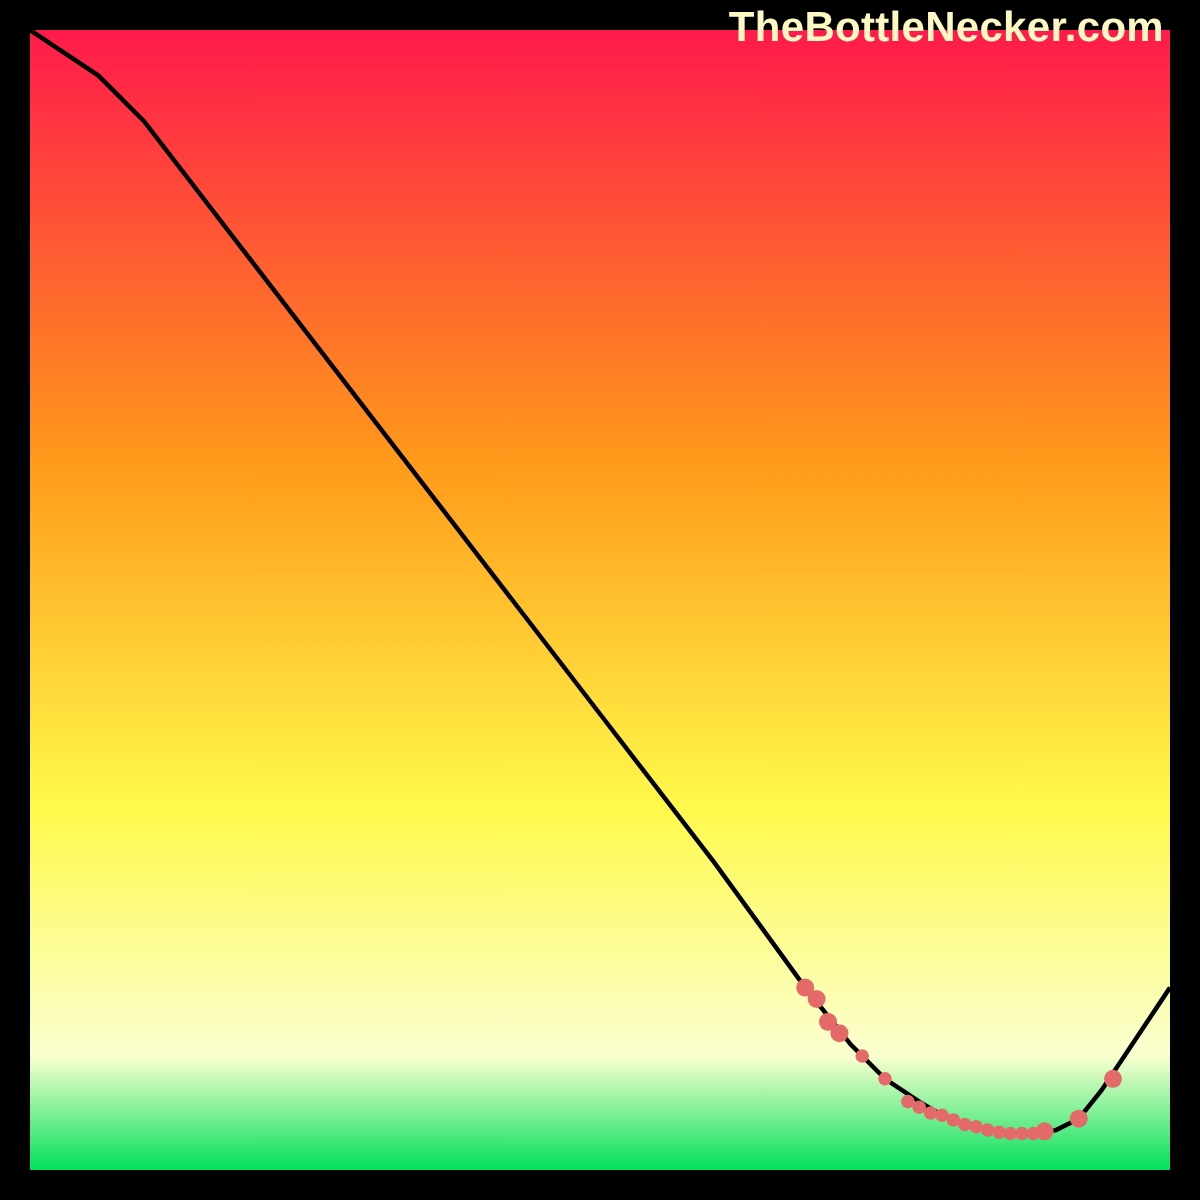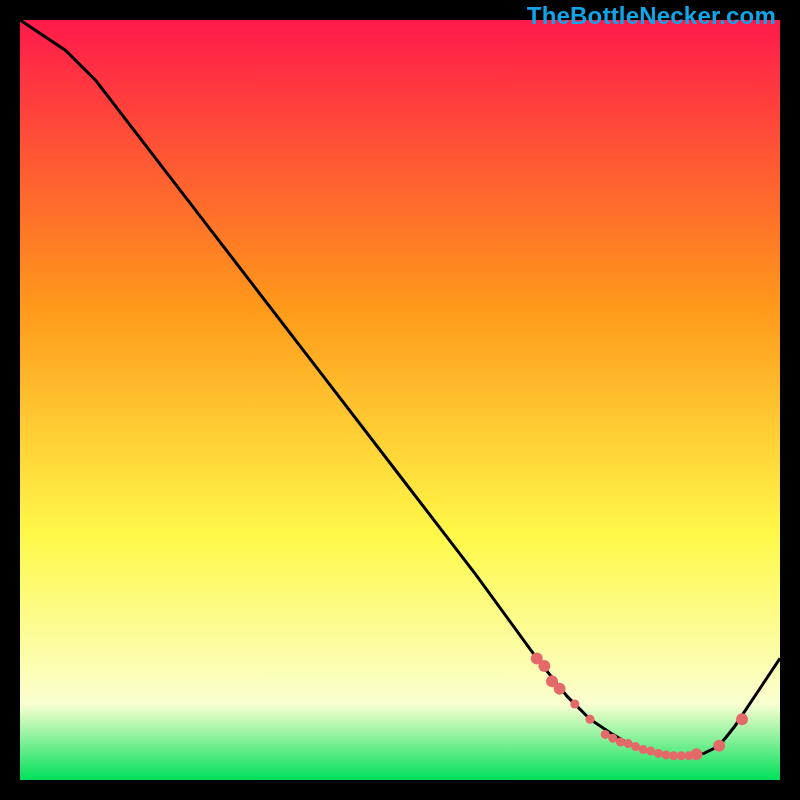--- a/index.html
+++ b/index.html
@@ -23,23 +23,23 @@
     left: 0;
     top: 0;
     width: 760px;
     height: 760px;
   }
   .watermark {
     position: absolute;
     top: 2px;
     right: 24px;
     font-family: Arial, Helvetica, sans-serif;
-    font-size: 24px;
+    font-size: 28px;
     font-weight: 600;
-    color: #0ea5e9;
+    color: #fef9c3;
     letter-spacing: 0.2px;
     text-align: center;
   }
 </style>
 </head>
 <body>
 
 <div class="frame">
   <svg class="plot" viewBox="0 0 760 760" preserveAspectRatio="none">
     <defs>

